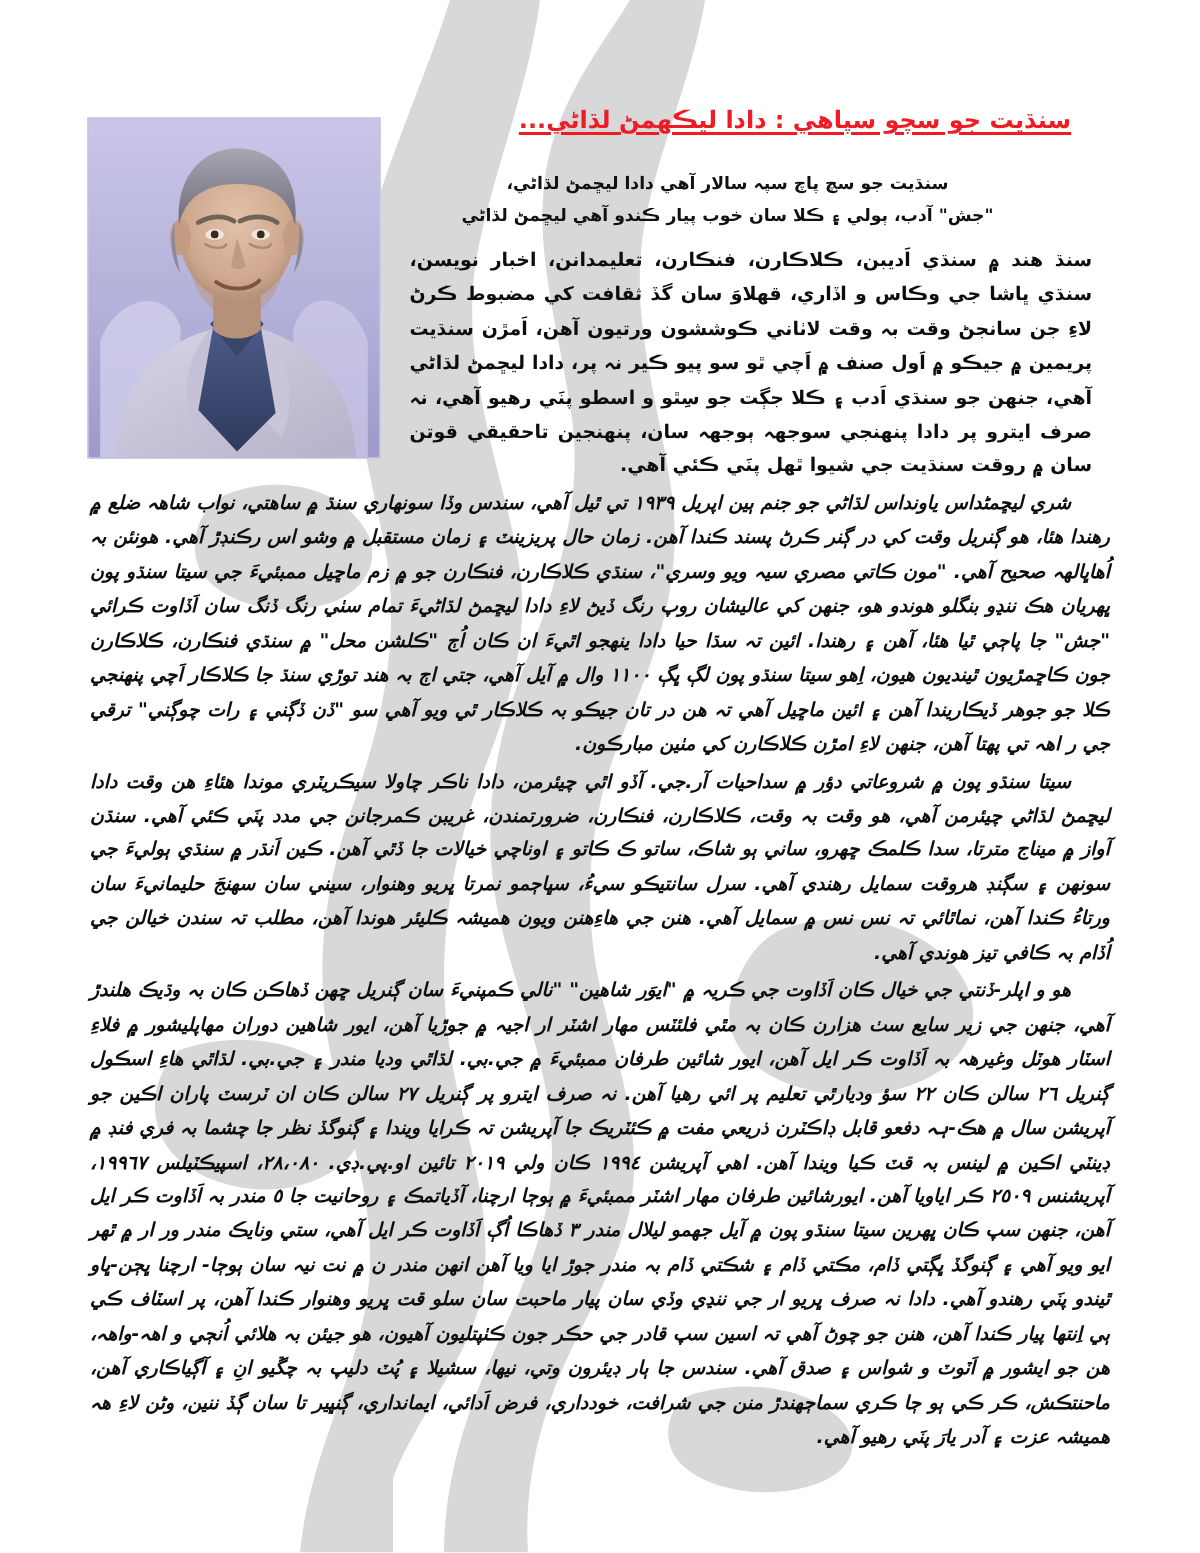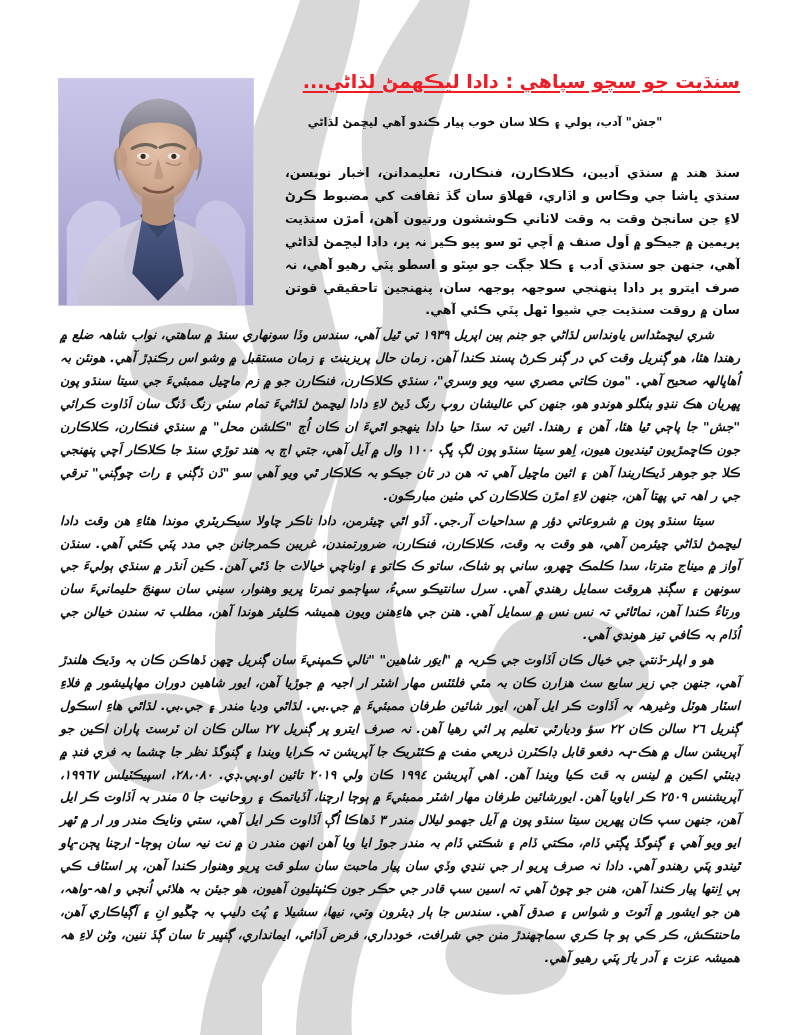--- a/index.html
+++ b/index.html
@@ -36,21 +36,21 @@
 
   
   .title {
     position: absolute;
     top: 70px;
     right: 60px;
     width: 420px;
     text-align: center;
     color: #ee1c25;
     font-weight: bold;
-    font-size: 19px;
+    font-size: 16px;
     line-height: 1.25;
     direction: rtl;
     text-decoration: underline;
     text-underline-offset: 3px;
     text-decoration-thickness: 2px;
     white-space: nowrap;
   }
 
   
   .photo-frame {
@@ -96,21 +96,21 @@
   }
   .body-col p {
     margin: 0 0 2px 0;
     text-align: justify;
     text-justify: inter-word;
   }
   .body-col p.indent { text-indent: 26px; font-style: italic; }
   
   .body-col p.beside-photo {
     width: 455px;
-    margin-right: 0;
+    margin-right: 12px;
   }
 </style>
 </head>
 <body>
 
 <div class="page">
 
   <div class="watermark">
     <svg viewBox="0 0 800 1035" preserveAspectRatio="none" aria-hidden="true">
       <g fill="#d8d8d8">
@@ -211,20 +211,21 @@
 
         <path d="M100 80 L 96 99 C 98 102, 104 102, 106 99 Z" fill="#c09a81"></path>
 
         <path d="M86 110 C 94 116, 108 116, 115 109" stroke="#7c5444" stroke-width="2.6" fill="none" stroke-linecap="round"></path>
 
         <path d="M68 98 C 74 124, 126 124, 132 98 C 128 122, 114 134, 100 134 C 86 134, 72 122, 68 98 Z" fill="#b8927a" opacity="0.45"></path>
       </svg>
     </div>
 
     <div class="subhead">
+      <div>سنڌيت جو سچ پاچ سپہ سالار آهي دادا ليڇمڻ لڌاڻي،</div>
       <div>"جش" آدب، ٻولي ۽ ڪلا سان خوب پيار ڪندو آهي ليڇمڻ لڌاڻي</div>
     </div>
 
     <div class="body-col">
       <p class="beside-photo">سنڌ هند ۾ سنڌي اَديبن، ڪلاڪارن، فنڪارن، تعليمدانن، اخبار نويسن، سنڌي ڀاشا جي وڪاس و اڏاري، قهلاوَ سان گڏ ثقافت کي مضبوط ڪرڻ لاءِ جن سانجڻ وقت بہ وقت لاٺاني ڪوششون ورتيون آهن، اَمڙن سنڌيت پريمين ۾ جيڪو ۾ اَول صنف ۾ اَچي ٿو سو پيو ڪير نہ پر، دادا ليڇمڻ لڌاڻي آهي، جنهن جو سنڌي اَدب ۽ ڪلا جڳت جو سِٿو و اسطو پنَي رهيو آهي، نہ صرف ايترو پر دادا پنهنجي سوجهہ ٻوجهہ سان، پنهنجين تاحقيقي قوتن سان ۾ روقت سنڌيت جي شيوا ٿهل پنَي ڪئي آهي.</p>
       <p class="indent">شري ليڇمڻداس ياونداس لڌاڻي جو جنم ٻين اپريل ١٩٣٩ تي ٿيل آهي، سندس وڏا سونهاري سنڌ ۾ ساهتي، نواب شاهہ ضلع ۾ رهندا هئا، هو ڳنريل وقت کي در ڳنر ڪرڻ پسند ڪندا آهن. زمان حال  پريزينٽ ۽ زمان مستقبل ۾ وشو اس رڪنڊڙ آهي. هونئن بہ اُهاڀالهہ صحيح آهي. "مون ڪاتي مصري سيہ ويو وسري"، سنڌي ڪلاڪارن، فنڪارن جو ۾ زم ماڇيل ممبئيءَ جي سيتا سنڌو پون ڀهريان هڪ ننڍو بنگلو هوندو هو، جنهن کي عاليشان روپ رنگ ڏيڻ لاءِ دادا ليڇمڻ لڌاڻيءَ تمام سٺي رنگ ڏنگ سان اَڏاوت ڪرائي "جش" جا پاڄي ٿيا هئا، آهن ۽ رهندا.  ائين تہ سڌا حيا دادا ينهجو اٿيءَ ان ڪان اُڄ "ڪلشن محل" ۾ سنڌي فنڪارن، ڪلاڪارن جون ڪاڇمڙيون ٿينديون هيون، اِهو سيتا سنڌو پون لڳ ڀڳ ١١٠٠ وال ۾ آيل آهي، جتي اڄ بہ هند توڙي سنڌ جا ڪلاڪار اَچي پنهنجي ڪلا جو جوهر ڏيڪاريندا آهن ۽ ائين ماڇيل آهي تہ هن در تان جيڪو بہ ڪلاڪار ٿي ويو آهي سو "ڏن ڏڳني ۽ رات چوڳني" ترقي جي ر اهہ تي پهتا آهن، جنهن لاءِ امڙن ڪلاڪارن کي مٺين مبارڪون.</p>
       <p class="indent">سيتا سنڌو پون ۾ شروعاتي دؤر ۾ سداحيات آر.جي. آڏو اٿي چيئرمن، دادا ناڪر چاولا سيڪريٽري موندا هئاءِ هن وقت دادا ليڇمڻ لڌاڻي چيئرمن آهي، هو وقت بہ وقت، ڪلاڪارن، فنڪارن، ضرورتمندن، غريبن ڪمرجانن جي مدد پنَي ڪئي آهي. سنڌن آواز ۾ ميناج مترتا، سدا ڪلمڪ ڇهرو، ساني ٻو شاڪ، ساتو ڪ ڪاتو ۽ اوناچي خيالات جا ڏٿي آهن. ڪين اَنڌر ۾ سنڌي ٻوليءَ جي سونهن ۽ سڳنڊ هروقت سمايل رهندي آهي. سرل سانتيڪو سيءُ، سڀاڄمو نمرتا ڀريو وهنوار، سيني سان سهنجَ حليمانيءَ سان ورتاءُ ڪندا آهن، نماٿائي تہ نس نس ۾ سمايل آهي. هنن جي هاءِهنن ويون هميشہ ڪليئر هوندا آهن، مطلب تہ سندن خيالن جي اُڏام بہ ڪافي تيز هوندي آهي.</p>
       <p class="indent">هو و اپلر-ڏنتي جي خيال ڪان اَڏاوت جي ڪريہ ۾  "ايوَر شاهين" "نالي ڪمپنيءَ سان ڳنريل ڇهن ڏهاڪن ڪان بہ وڌيڪ هلندڙ آهي، جنهن جي زير سايع سٺ هزارن ڪان بہ مٿي فلئٽس مهار اشٽر ار اجيہ ۾ جوڙيا آهن،  ايور شاهين دوران مهاپليشور ۾ فلاءِ اسٽار هوٽل وغيرهہ بہ اَڏاوت ڪر ايل آهن، ايور شائين طرفان ممبئيءَ ۾ جي.بي. لڌاٿي وديا مندر ۽ جي.بي. لڌاٿي هاءِ اسڪول ڳنريل ٢٦ سالن ڪان ٢٢ سؤ وديارٿي تعليم پر ائي رهيا آهن. نہ صرف ايترو پر ڳنريل ٢٧ سالن ڪان ان ٽرسٽ پاران اڪين جو آپريشن سال ۾ هڪ-ہہ دفعو قابل ڊاڪٽرن ذريعي مفت ۾ ڪئٽريڪ جا آپريشن تہ ڪرايا ويندا ۽ ڳنوگڏ نظر جا چشما بہ فري فنڊ ۾ ڊينٽي اڪين ۾ لينس بہ قٽ ڪيا ويندا آهن. اهي آپريشن ١٩٩٤ ڪان ولي ٢٠١٩ تائين او.پي.ڊي. ٢٨،٠٨٠، اسپيڪٽيلس ١٩٩٦٧، آپريشنس ٢٥٠٩ ڪر اياويا آهن. ايورشائين طرفان مهار اشٽر ممبئيءَ ۾ ٻوڄا ارچنا، آڏياتمڪ ۽ روحانيت جا ٥ مندر بہ اَڏاوت ڪر ايل آهن، جنهن سپ ڪان ڀهرين سيتا سنڌو پون ۾ آيل جهمو ليلال مندر ٣ ڏهاڪا اُڳ اَڏاوت ڪر ايل آهي، ستي ونايڪ مندر ور ار ۾ ٿهر ايو ويو آهي ۽ ڳنوگڏ ڀڳتي ڏام، مڪتي ڏام ۽ شڪتي ڏام بہ مندر جوڙ ايا ويا آهن انهن مندر ن ۾ نت نيہ سان ٻوڄا- ارچنا ڀڄن-ڀاو ٿيندو پنَي رهندو آهي.  دادا نہ صرف ڀريو ار جي ننڍي وڏي سان پيار ماحبت سان سلو قت ڀريو وهنوار ڪندا آهن، پر اسٽاف ڪي ٻي اِنتها پيار ڪندا آهن، هنن جو چوڻ آهي تہ اسين سپ قادر جي حڪر جون ڪٺپتليون آهيون، هو جيئن بہ هلائي اُنڄي و اهہ-واهہ، هن جو ايشور ۾ اَٽوٽ و شواس ۽ صدق آهي. سندس جا ٻار ڊيئرون وتي، نيها، سشيلا ۽ پُٽ دليپ بہ چڱيو انِ ۽ آڳياڪاري آهن، ماحنتڪش، ڪر ڪي ٻو ڄا ڪري سماڄهندڙ منن جي شرافت، خودداري، فرض اَدائي، ايمانداري، ڳنڀير تا سان ڳڏ ننين، وڻن لاءِ هہ هميشہ عزت ۽ آدر يارَ پنَي رهيو آهي.</p>
     </div>
 

